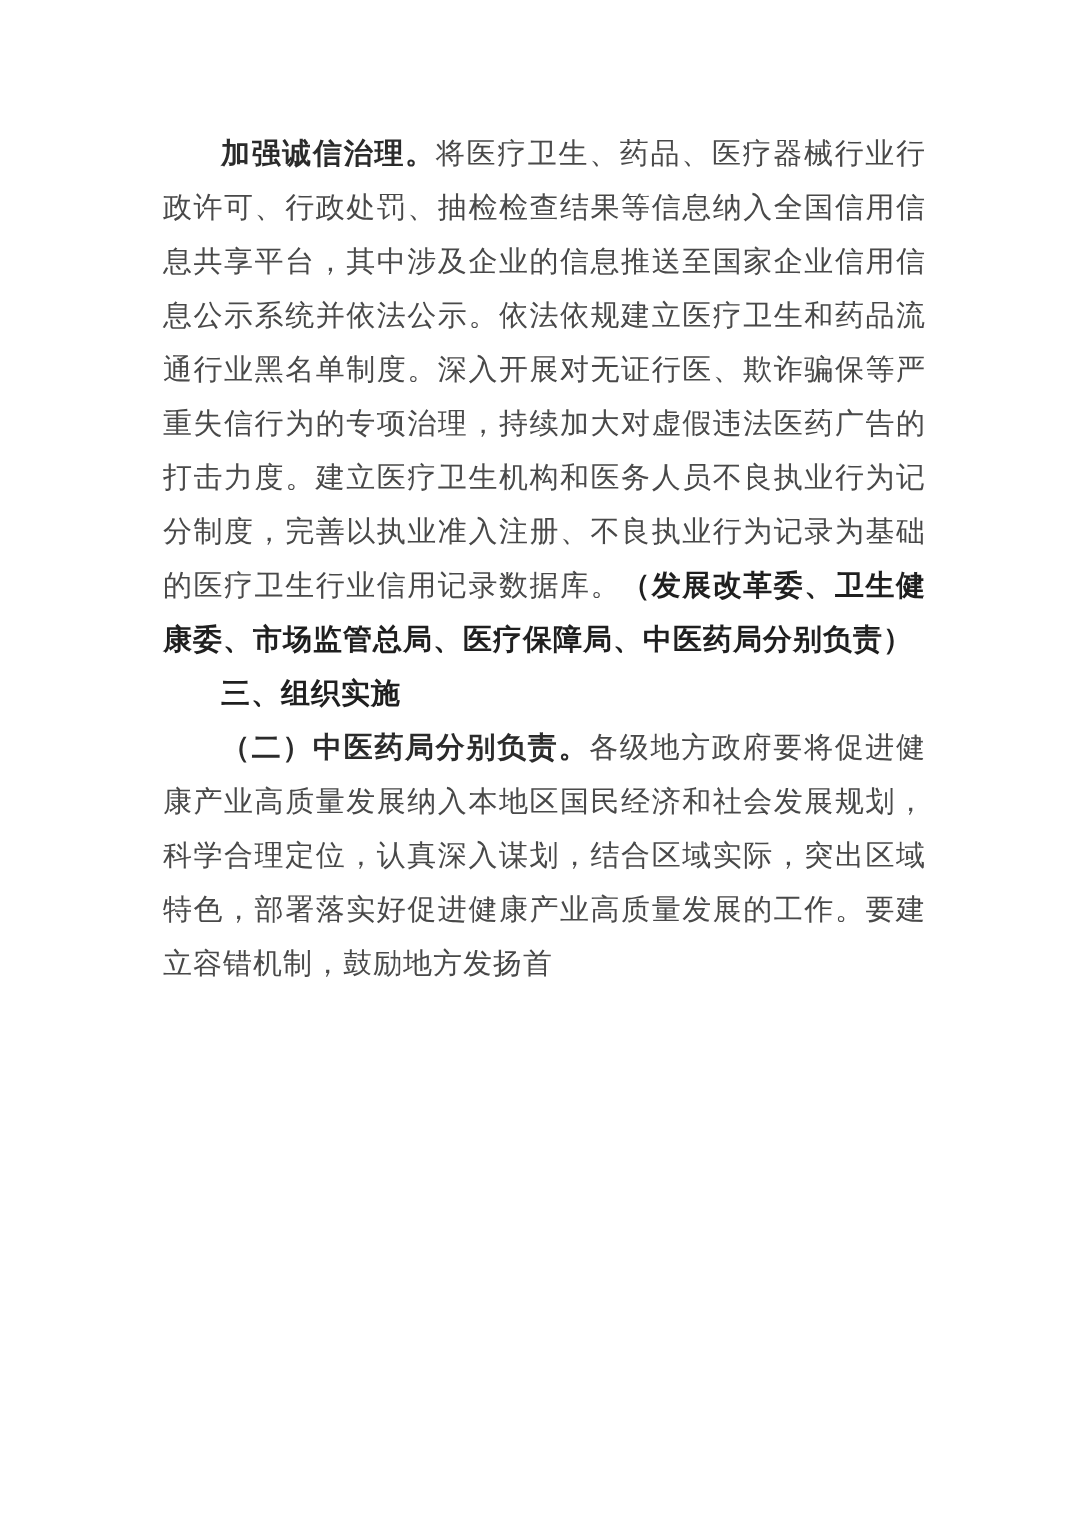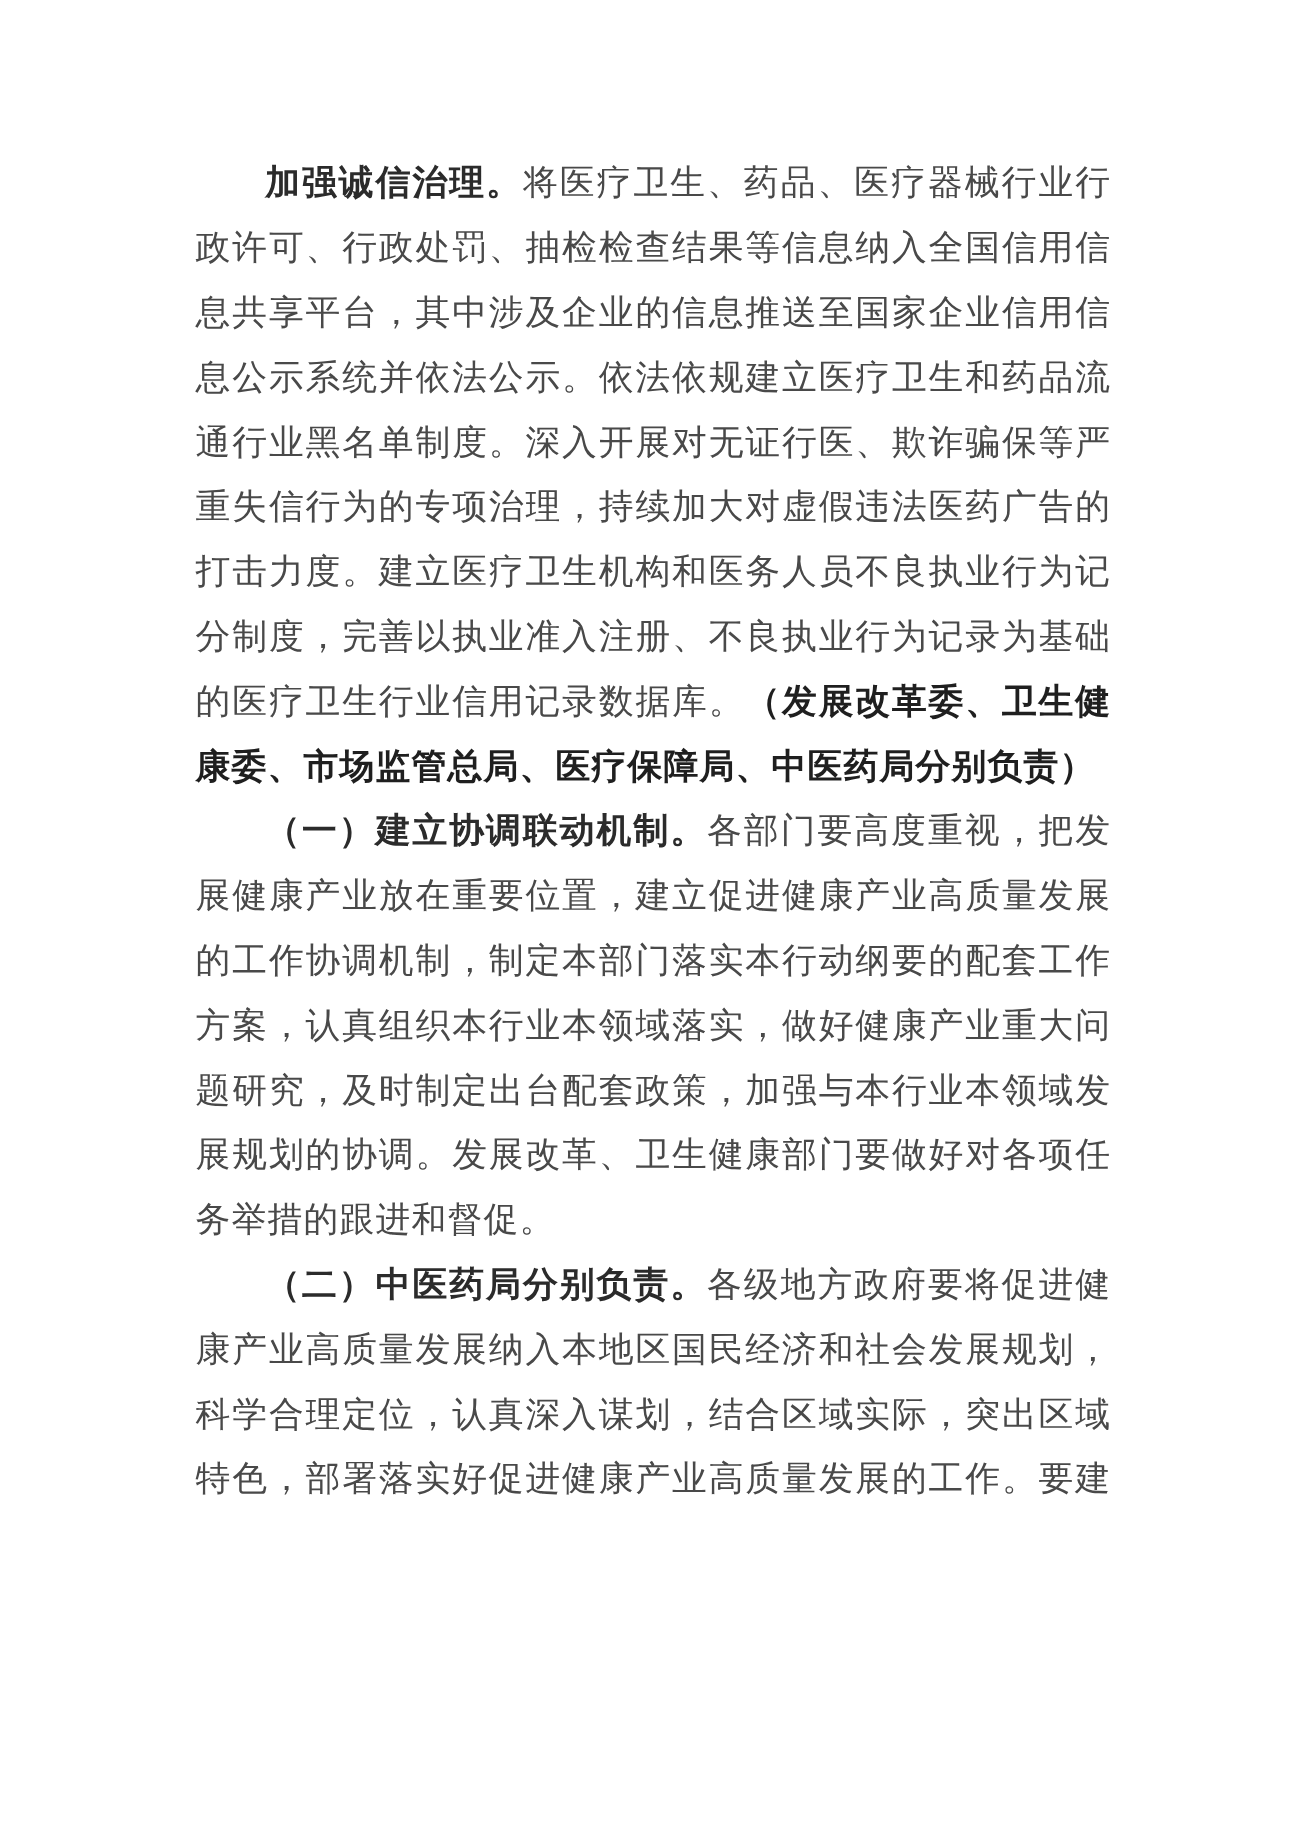--- a/index.html
+++ b/index.html
@@ -63,20 +63,20 @@
   }
 </style>
 </head>
 <body>
 
 <div class="sheet">
   <div class="content">
 
     <p class="para"><span class="lead-bold">加强诚信治理。</span><span>将医疗卫生、药品、医疗器械行业行政许可、行政处罚、抽检检查结果等信息纳入全国信用信息共享平台，其中涉及企业的信息推送至国家企业信用信息公示系统并依法公示。依法依规建立医疗卫生和药品流通行业黑名单制度。深入开展对无证行医、欺诈骗保等严重失信行为的专项治理，持续加大对虚假违法医药广告的打击力度。建立医疗卫生机构和医务人员不良执业行为记分制度，完善以执业准入注册、不良执业行为记录为基础的医疗卫生行业信用记录数据库。</span><span class="dept-bold">（发展改革委、卫生健康委、市场监管总局、医疗保障局、中医药局分别负责）</span></p>
 
+    <h2 class="section-heading">三、组织实施</h2>
 
-    <p class="para"><span class="lead-bold">（一）建立协调联动机制。</span><span>各部门要高度重视，把发展健康产业放在重要位置，建立促进健康产业高质量发展的工作协调机制，制定本部门落实本行动纲要的配套工作方案，认真组织本行业本领域落实，做好健康产业重大问题研究，及时制定出台配套政策，加强与本行业本领域发展规划的协调。发展改革、卫生健康部门要做好对各项任务举措的跟进和督促。</span></p>
 
     <p class="para"><span class="lead-bold">（二）中医药局分别负责。</span><span>各级地方政府要将促进健康产业高质量发展纳入本地区国民经济和社会发展规划，科学合理定位，认真深入谋划，结合区域实际，突出区域特色，部署落实好促进健康产业高质量发展的工作。要建立容错机制，鼓励地方发扬首</span></p>
 
   </div>
 
 </div>
 
 </body></html>

